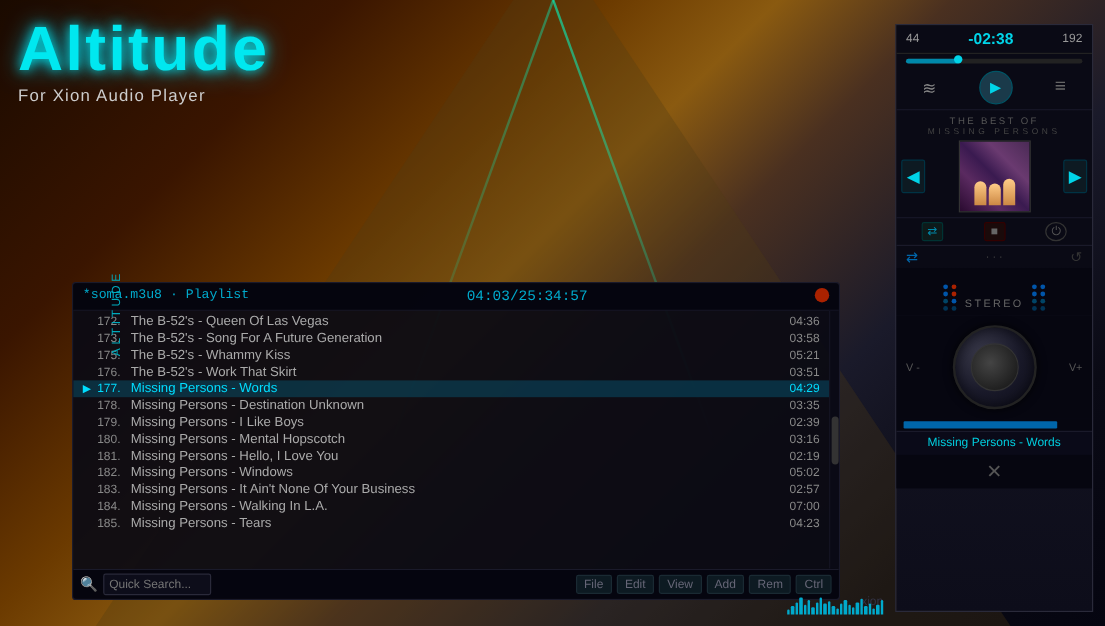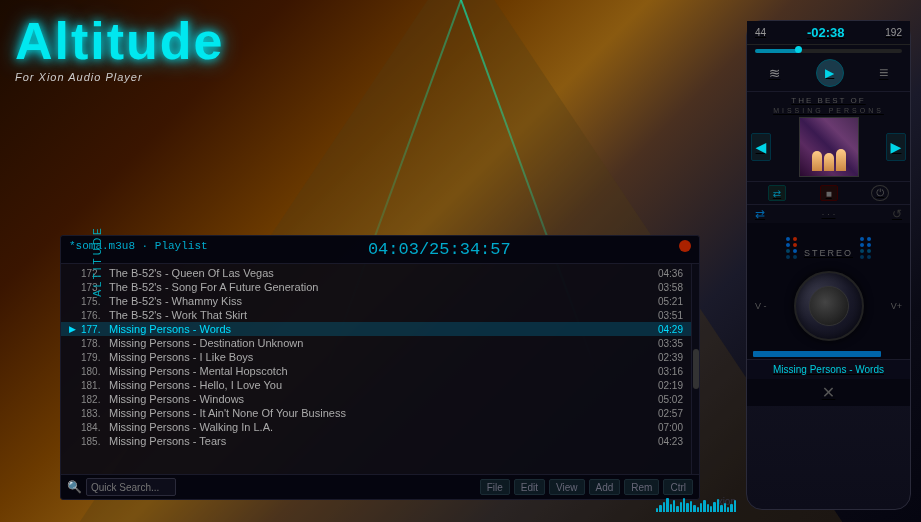--- a/index.html
+++ b/index.html
@@ -79,43 +79,41 @@
       font-size: 52px;
       font-weight: bold;
       color: #00e8f0;
       text-shadow: 0 0 10px #00e8f0, 0 0 20px #00aacc;
       letter-spacing: 2px;
       font-family: 'Arial Black', Arial, sans-serif;
       line-height: 1;
     }
     .logo-sub {
       color: #aaa;
-      font-size: 11px;
+      font-size: 14px;
       margin-top: 4px;
       letter-spacing: 1px;
-      font-style: italic;
     }
     .logo-sub span {
       color: #ccc;
     }
 
     
     .player-panel {
       position: absolute;
       top: 20px;
       right: 10px;
       width: 165px;
       height: 490px;
       background: linear-gradient(180deg, #1a1a2a 0%, #0d0d1a 100%);
       border: 1px solid #2a2a3a;
-      border-radius: 16px;
+      border-radius: 0;
       z-index: 20;
       display: flex;
       flex-direction: column;
-      text-decoration: underline;
     }
 
     
     .player-top {
       display: flex;
       align-items: center;
       justify-content: space-between;
       padding: 4px 8px;
       background: #0a0a15;
       border-bottom: 1px solid #222;
@@ -431,21 +429,21 @@
       border-bottom: 1px solid #1a1a2a;
       border-radius: 3px 3px 0 0;
     }
     .playlist-title {
       color: #00aacc;
       font-size: 11px;
       font-family: 'Courier New', monospace;
     }
     .playlist-duration {
       color: #00aacc;
-      font-size: 17px;
+      font-size: 12px;
       font-family: 'Courier New', monospace;
     }
     .playlist-close {
       width: 12px;
       height: 12px;
       background: #aa2200;
       border-radius: 50%;
       cursor: pointer;
       border: none;
       margin-left: 8px;

